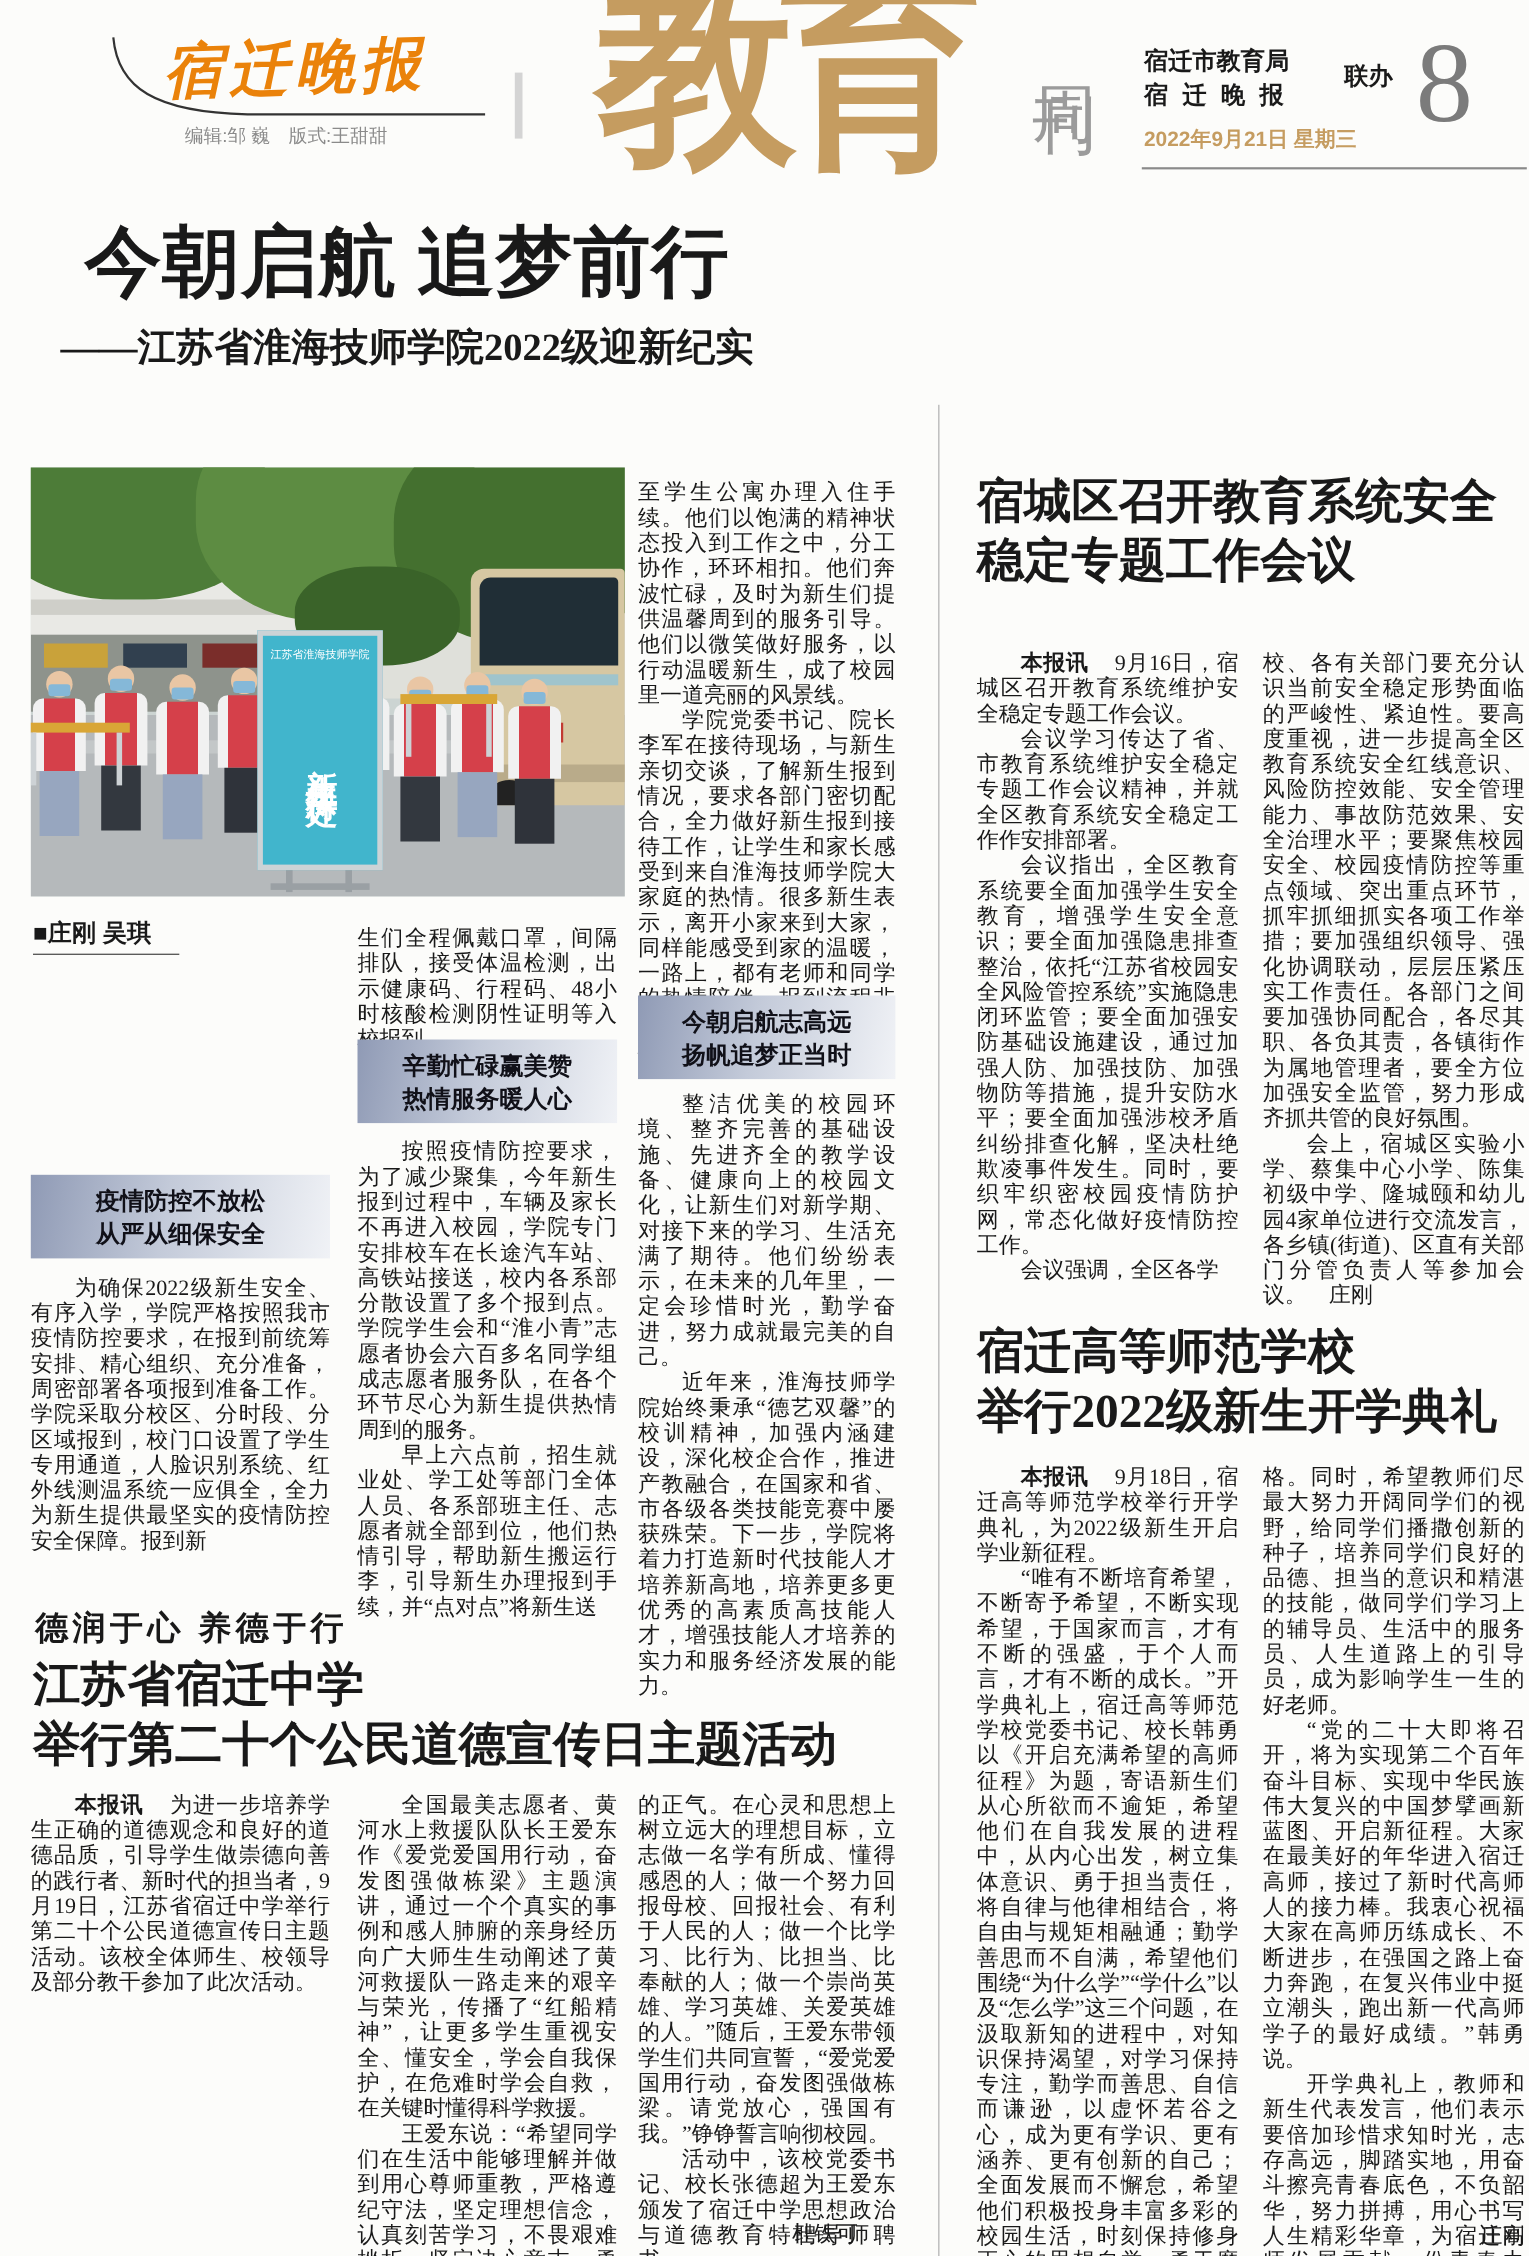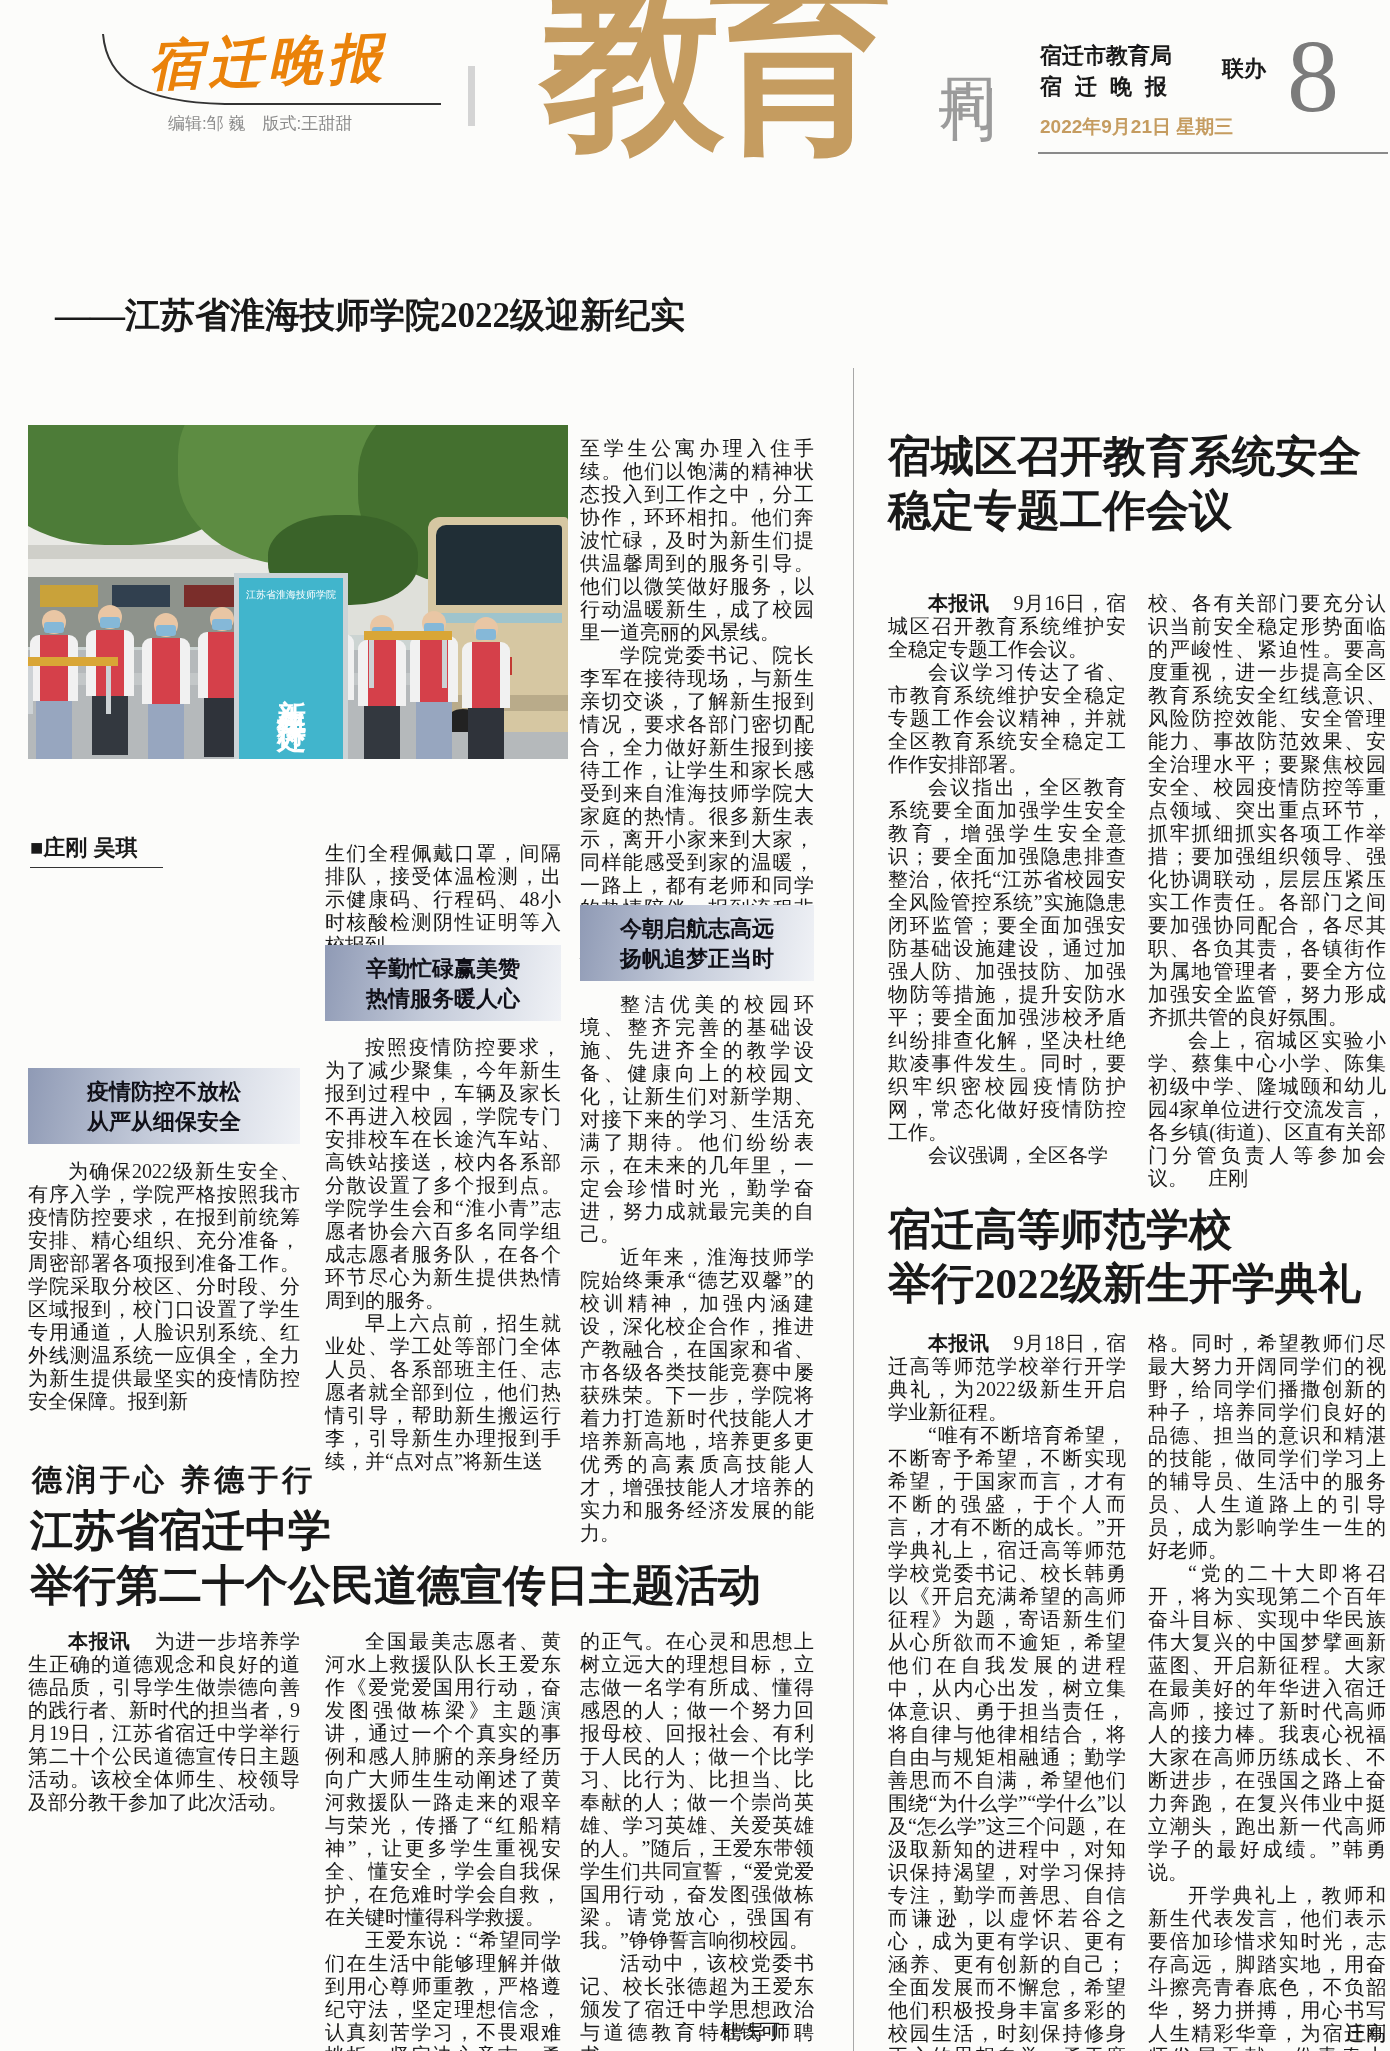--- a/index.html
+++ b/index.html
@@ -56,21 +56,21 @@
   .byline{font-size:20px;text-align:right;padding-right:14px;}
   .rb-byline{left:1148px;top:2022px;width:238px;}
   .b-byline{left:580px;top:2020px;width:234px;padding-right:34px;box-sizing:border-box;}
   
   .kicker{left:32px;top:1460px;font-size:30px;font-weight:700;
           font-family:"Liberation Sans","DejaVu Sans",sans-serif;letter-spacing:4px;text-align:center;}
   .b-h1{left:30px;top:1502px;font-size:43px;font-weight:900;white-space:nowrap;}
   .b-h2{left:30px;top:1557px;font-size:43px;font-weight:900;white-space:nowrap;}
   .b-col1{top:1630px;} .b-col2{top:1630px;} .b-col3{top:1630px;}
   
-  .photo{left:28px;top:425px;width:540px;height:334px;overflow:hidden;background:#ccd4d2;}
+  .photo{left:28px;top:425px;width:540px;height:390px;overflow:hidden;background:#ccd4d2;}
   .photo .bld1{position:absolute;left:0;top:60px;width:250px;height:160px;background:#e9e9e5;}
   .photo .bld1b{position:absolute;left:0;top:120px;width:250px;height:14px;background:#cfcfc9;}
   .photo .bld2{position:absolute;left:240px;top:40px;width:200px;height:170px;background:#dfe0da;}
   .photo .shopfront{position:absolute;left:0;top:152px;width:260px;height:70px;background:#8e938c;}
   .photo .ssign1{position:absolute;left:12px;top:160px;width:58px;height:22px;background:#c9a23a;}
   .photo .ssign2{position:absolute;left:84px;top:160px;width:58px;height:22px;background:#31404f;}
   .photo .ssign3{position:absolute;left:156px;top:160px;width:58px;height:22px;background:#7a2d2a;}
   .photo .trunk{position:absolute;left:296px;top:40px;width:22px;height:175px;background:#6b5a44;transform:rotate(4deg);}
   .photo .tree{position:absolute;border-radius:45%;}
   .photo .t1{left:-40px;top:-50px;width:260px;height:170px;background:#4d7c38;}
@@ -118,20 +118,21 @@
   <div class="abs title-sub">周刊</div>
   <div class="abs org">
     <div>宿迁市教育局</div>
     <div class="org2">宿迁晚报</div>
   </div>
   <div class="abs org-suffix">联办</div>
   <div class="abs date">2022年9月21日 星期三</div>
   <div class="abs pageno">8</div>
   <div class="abs header-rule"></div>
 
+  <div class="abs m-h1">今朝启航 追梦前行</div>
   <div class="abs m-h2">——江苏省淮海技师学院2022级迎新纪实</div>
 
   <div class="abs photo">
     <div class="bld1"></div>
     <div class="bld1b"></div>
     <div class="bld2"></div>
     <div class="shopfront"></div>
     <div class="ssign1"></div>
     <div class="ssign2"></div>
     <div class="ssign3"></div>

